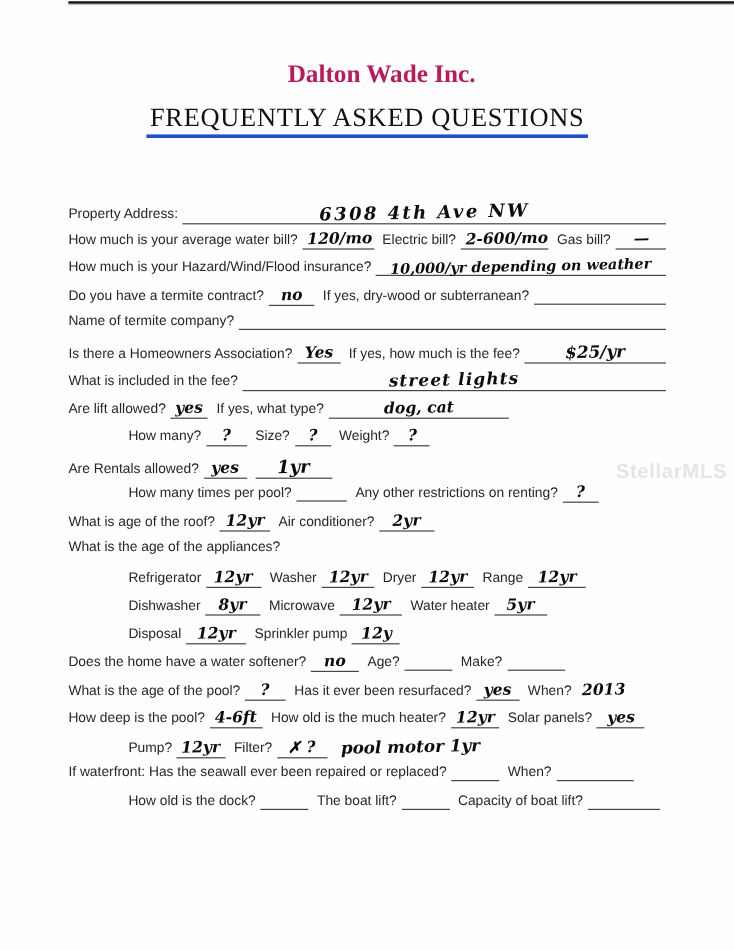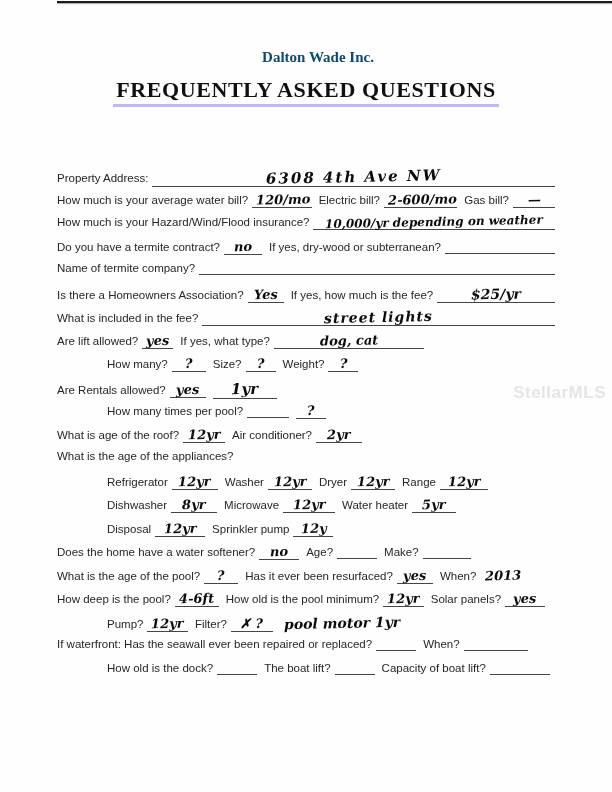--- a/index.html
+++ b/index.html
@@ -12,32 +12,32 @@
   .scan-artifact {
     position:absolute; top:1px; left:57px; right:0; height:2px;
     background:#1c1c1c; box-shadow:0 1px 1px rgba(60,60,60,.45);
   }
   .header { position:absolute; top:30px; left:0; width:100%; text-align:center; }
   .company {
     font-family:"Liberation Serif", serif; font-size:25px; font-weight:700;
     letter-spacing:.5px; color:#141414;
   }
   .org {
-    font-family:"Liberation Serif", serif; font-size:15px; font-weight:700;
-    margin-top:19px; color:#0c4a6e;margin-left:24px;
+    font-family:"Liberation Serif", serif; font-size:21px; font-weight:700;
+    margin-top:19px; color:#be185d;margin-left:24px;
   }
   .tagline {
     font-family:"Liberation Serif", serif; font-size:12.5px; font-style:italic;
     font-weight:700; margin-top:12px; color:#1f1f1f;
   }
   .title-wrap { margin-top:11px; }
   .title {
     display:inline-block; font-family:"Liberation Serif", serif; font-size:22px;
-    font-weight:700; letter-spacing:.6px; color:#101010;
-    border-bottom:3px solid #c4b5fd; padding:0 3px 1px;
+    font-weight:400; letter-spacing:.6px; color:#101010;
+    border-bottom:3px solid #1d4ed8; padding:0 3px 1px;
   }
   .watermark {
     position:absolute; top:383px; right:6px; font-size:17px; font-weight:600;
     letter-spacing:.5px; color:var(--wm,#e5e5e5); user-select:none;
   }
   .form { position:absolute; top:168px; left:57px; right:50px; }
   .line {
     display:flex; align-items:baseline; min-height:23.5px;
     font-size:11.5px; color:#262626; white-space:nowrap;
   }
@@ -120,20 +120,21 @@
         <span class="ans" style="min-width: 30px;"><span class="hw" style="color: rgb(12, 12, 12);">?</span></span>
       </div>
       <div class="line">
         <span class="q">Are Rentals allowed?</span>
         <span class="ans" style="min-width: 36px;"><span class="hw" style="color: rgb(12, 12, 12);">yes</span></span>
         <span class="ans" style="min-width: 64px;"><span class="hw" style="color: rgb(12, 12, 12); font-size: 15px;">1yr</span></span>
       </div>
       <div class="line indent">
         <span class="q">How many times per pool?</span>
         <span class="ans" style="min-width: 42px;">&nbsp;</span>
+        <span class="q">Any other restrictions on renting?</span>
         <span class="ans" style="min-width: 30px;"><span class="hw" style="color: rgb(12, 12, 12);">?</span></span>
       </div>
       <div class="line">
         <span class="q">What is age of the roof?</span>
         <span class="ans" style="min-width: 42px;"><span class="hw" style="color: rgb(12, 12, 12);">12yr</span></span>
         <span class="q">Air conditioner?</span>
         <span class="ans" style="min-width: 46px;"><span class="hw" style="color: rgb(12, 12, 12);">2yr</span></span>
       </div>
       <div class="line">
         <span class="q">What is the age of the appliances?</span>
@@ -174,21 +175,21 @@
         <span class="q">What is the age of the pool?</span>
         <span class="ans" style="min-width: 34px;"><span class="hw" style="color: rgb(12, 12, 12);">?</span></span>
         <span class="q">Has it ever been resurfaced?</span>
         <span class="ans" style="min-width: 36px;"><span class="hw" style="color: rgb(12, 12, 12);">yes</span></span>
         <span class="q">When?</span>
         <span class="ans noline" style="min-width: 46px;"><span class="hw" style="color: rgb(12, 12, 12);">2013</span></span>
       </div>
       <div class="line">
         <span class="q">How deep is the pool?</span>
         <span class="ans" style="min-width: 44px;"><span class="hw" style="color: rgb(12, 12, 12);">4-6ft</span></span>
-        <span class="q">How old is the pool minimum?</span>
+        <span class="q">How old is the much heater?</span>
         <span class="ans" style="min-width: 30px;"><span class="hw" style="color: rgb(12, 12, 12);">12yr</span></span>
         <span class="q">Solar panels?</span>
         <span class="ans" style="min-width: 40px;"><span class="hw" style="color: rgb(12, 12, 12);">yes</span></span>
       </div>
       <div class="line indent">
         <span class="q">Pump?</span>
         <span class="ans" style="min-width: 40px;"><span class="hw" style="color: rgb(12, 12, 12);">12yr</span></span>
         <span class="q">Filter?</span>
         <span class="ans" style="min-width: 42px;"><span class="hw" style="color: rgb(12, 12, 12);">✗ ?</span></span>
         <span class="ans noline"><span class="hw" style="color: rgb(12, 12, 12); font-size: 14px;">pool motor 1yr</span></span>

